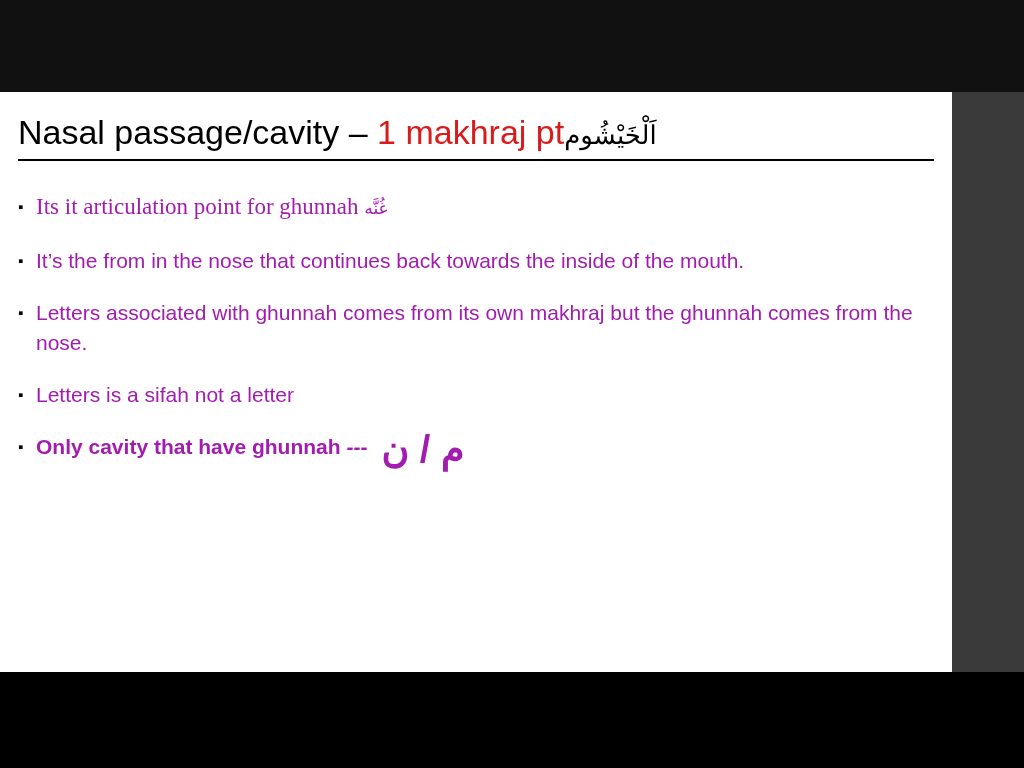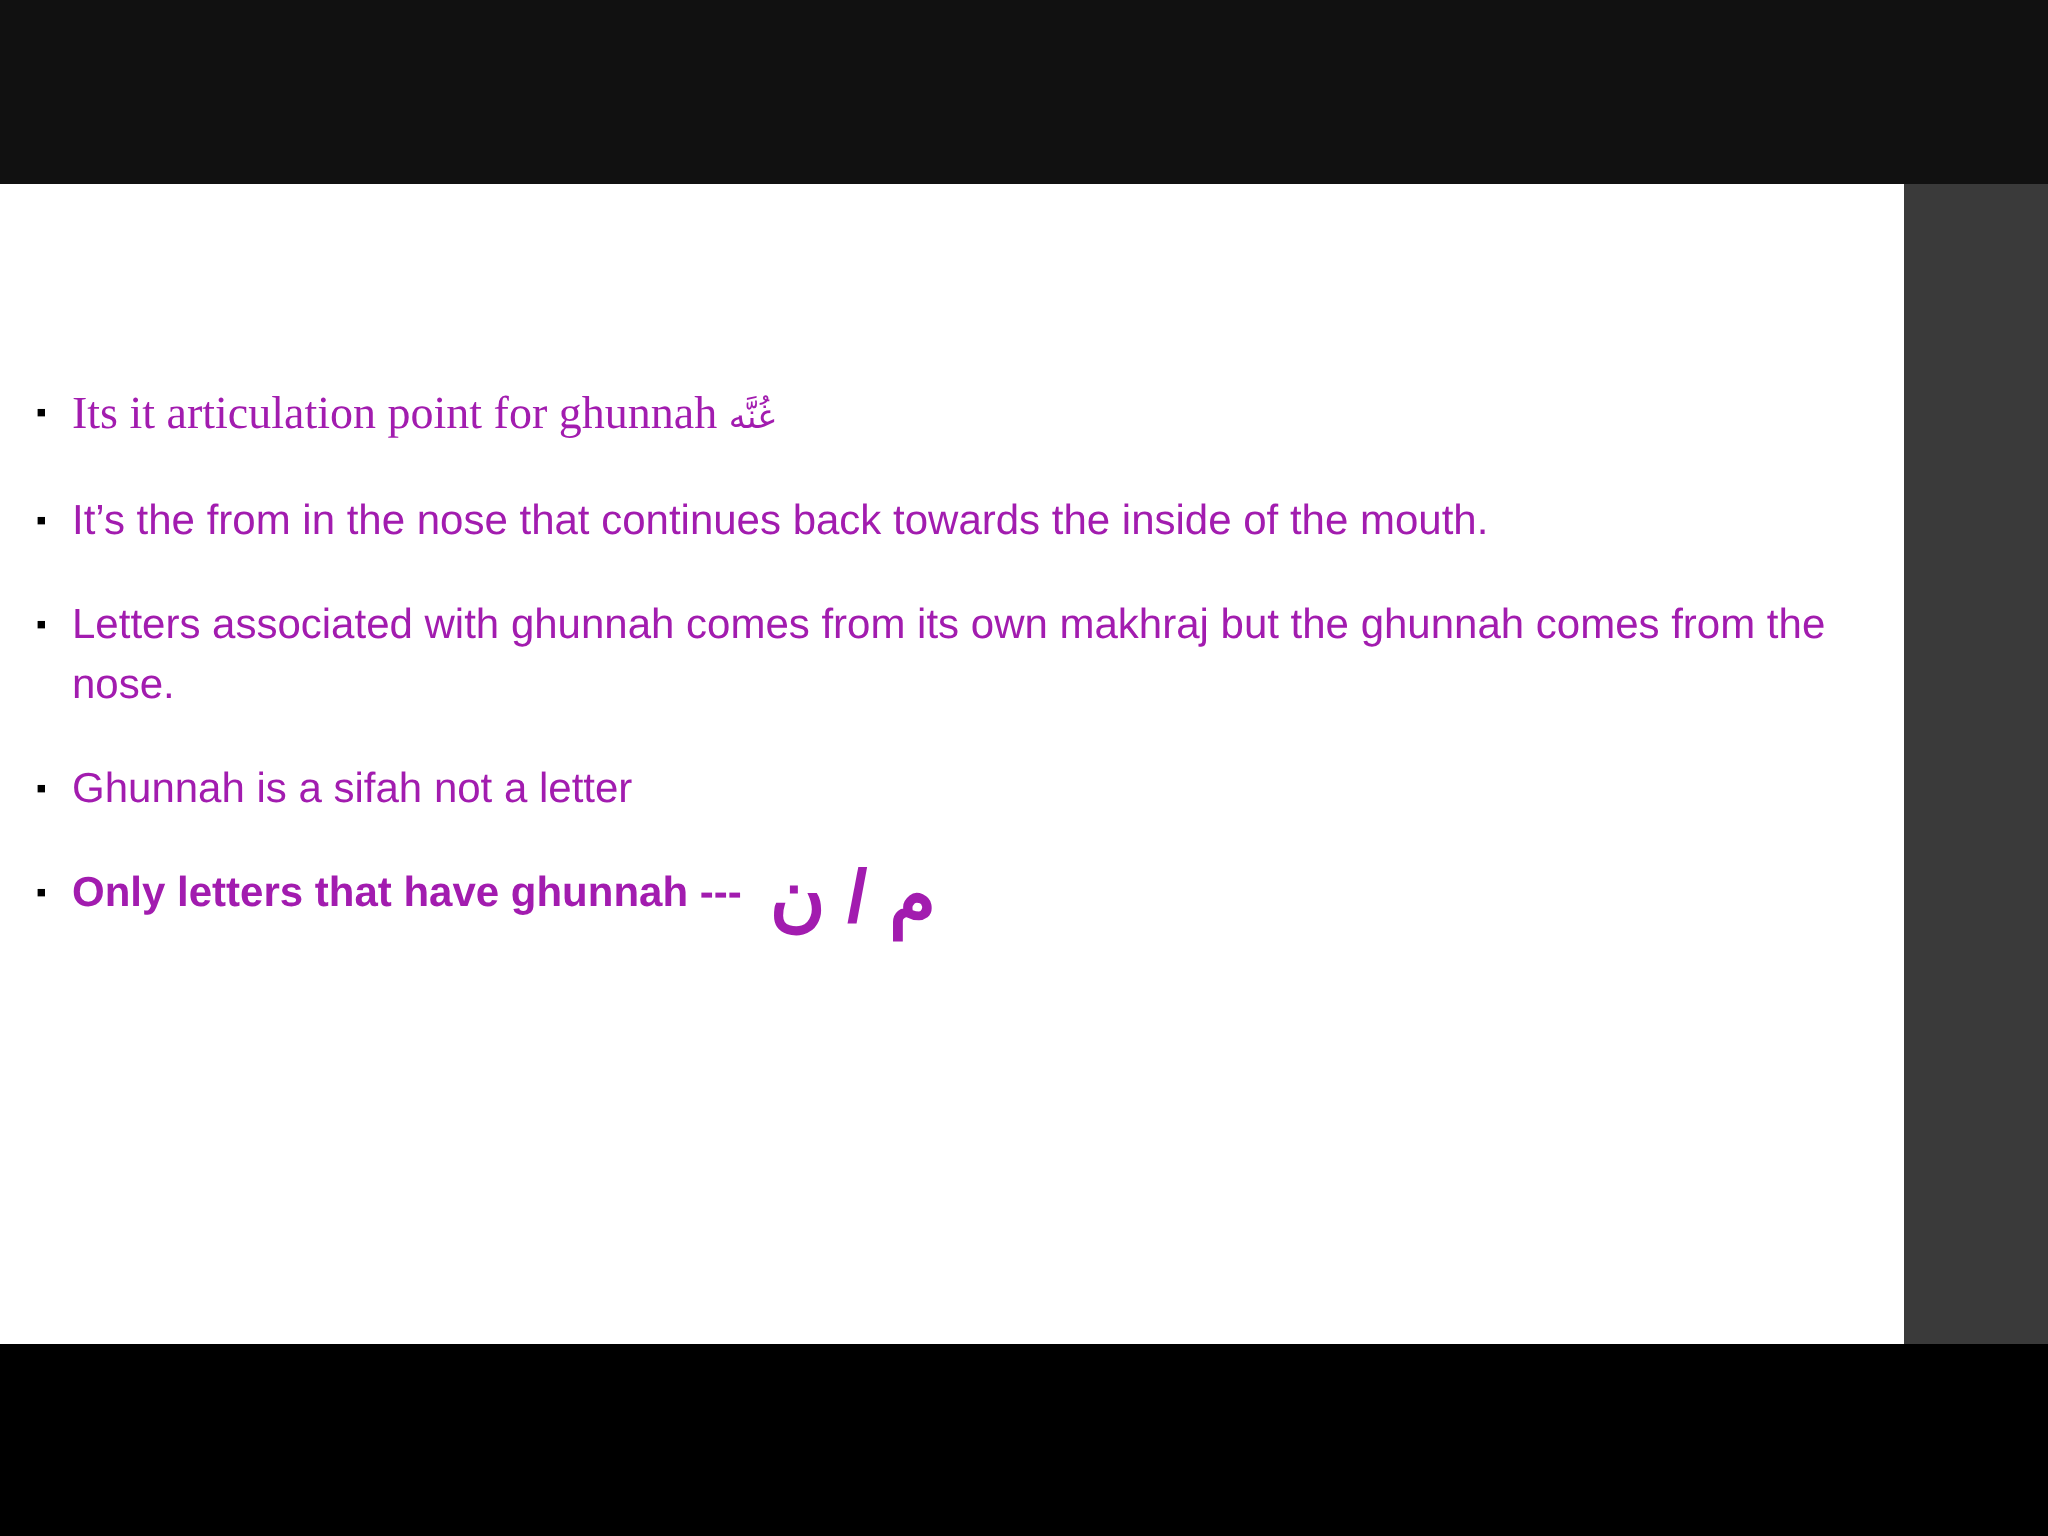--- a/index.html
+++ b/index.html
@@ -121,20 +121,25 @@
 <body>
 
 <div id="slide-viewer">
 
   <div id="band-top"></div>
   <div id="band-bottom"></div>
   <div id="band-right"></div>
 
   <div id="slide-surface">
 
+    <div id="slide-title-wrap">
+      <span class="slide-title">
+        <span>Nasal passage/cavity – </span><span class="title-part-red">1 makhraj pt</span><span class="title-arabic">اَلْخَيْشُوم</span>
+      </span>
+    </div>
 
     <div id="bullets">
 
       <div class="bullet-row">
         <span class="bullet-marker">▪</span>
         <span class="bullet-text serif">
           <span>Its it articulation point for ghunnah </span><span class="inline-arabic-small">غُنَّه</span>
         </span>
       </div>
 
@@ -148,26 +153,26 @@
       <div class="bullet-row">
         <span class="bullet-marker">▪</span>
         <span class="bullet-text">
           <span>Letters associated with ghunnah comes from its own makhraj but the ghunnah comes from the nose.</span>
         </span>
       </div>
 
       <div class="bullet-row">
         <span class="bullet-marker">▪</span>
         <span class="bullet-text">
-          <span>Ghunnah is a sifah not a letter</span>
+          <span>Letters is a sifah not a letter</span>
         </span>
       </div>
 
       <div class="bullet-row">
         <span class="bullet-marker">▪</span>
         <span class="bullet-text bold">
-          <span>Only letters that have ghunnah ---</span><span class="inline-arabic-large">م / ن</span>
+          <span>Only cavity that have ghunnah ---</span><span class="inline-arabic-large">م / ن</span>
         </span>
       </div>
 
     </div>
   </div>
 </div>
 
 </body></html>

